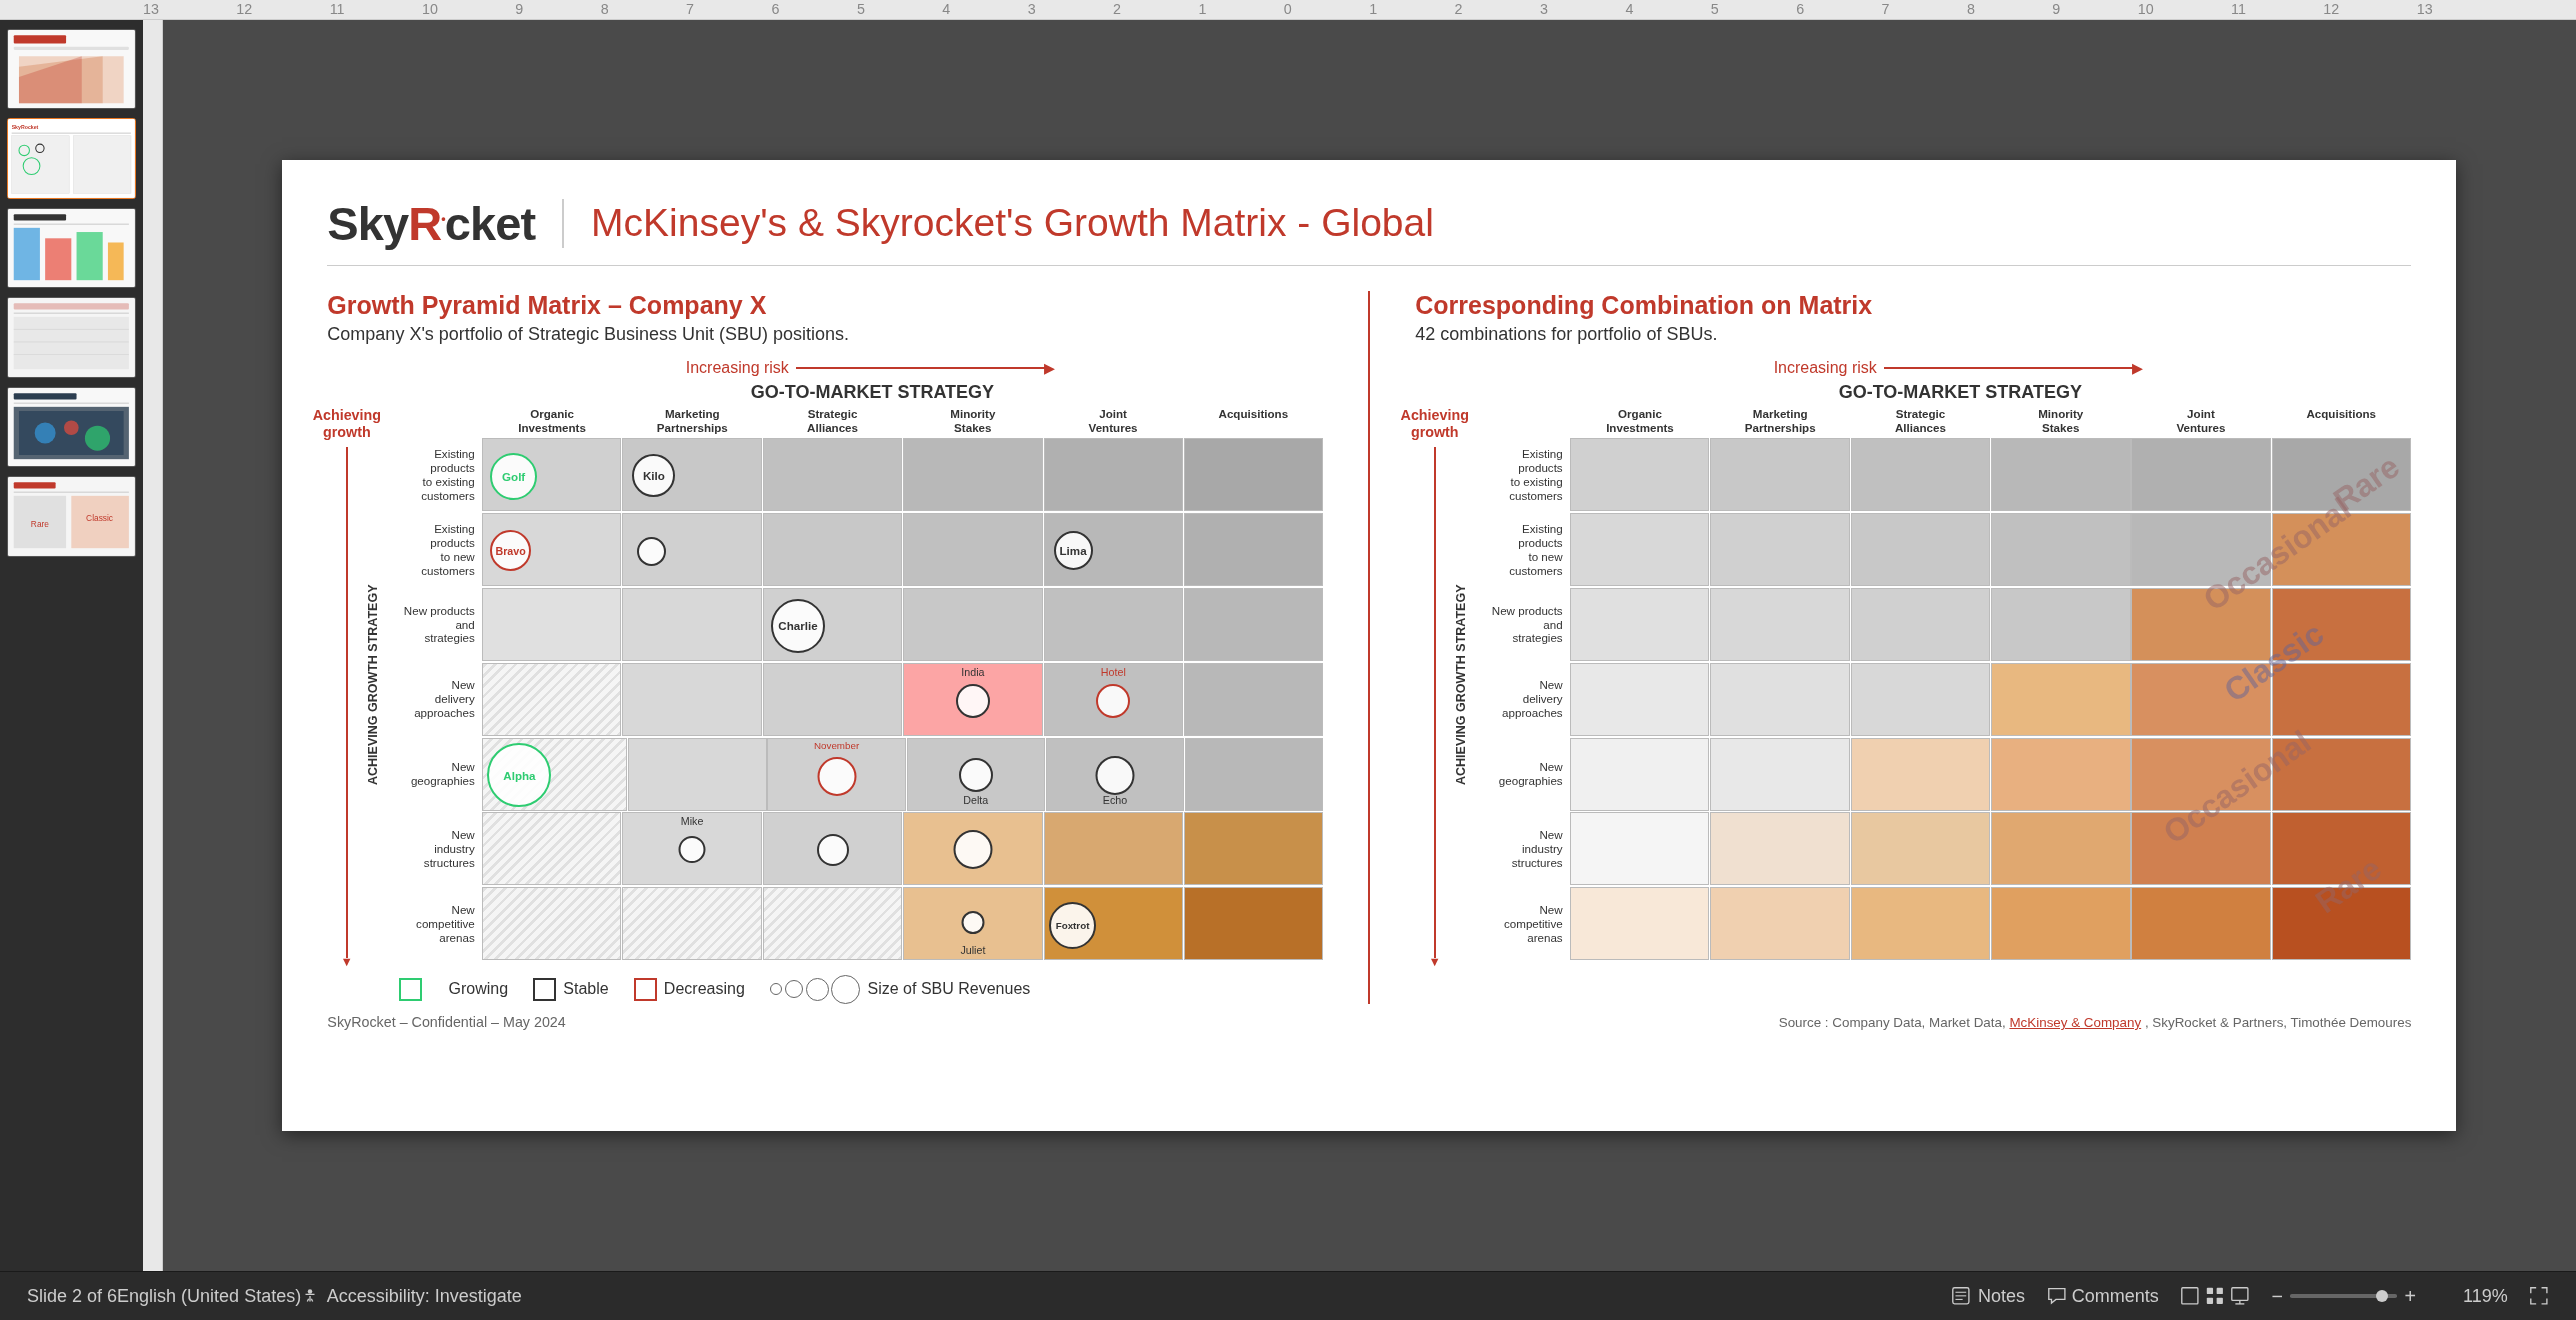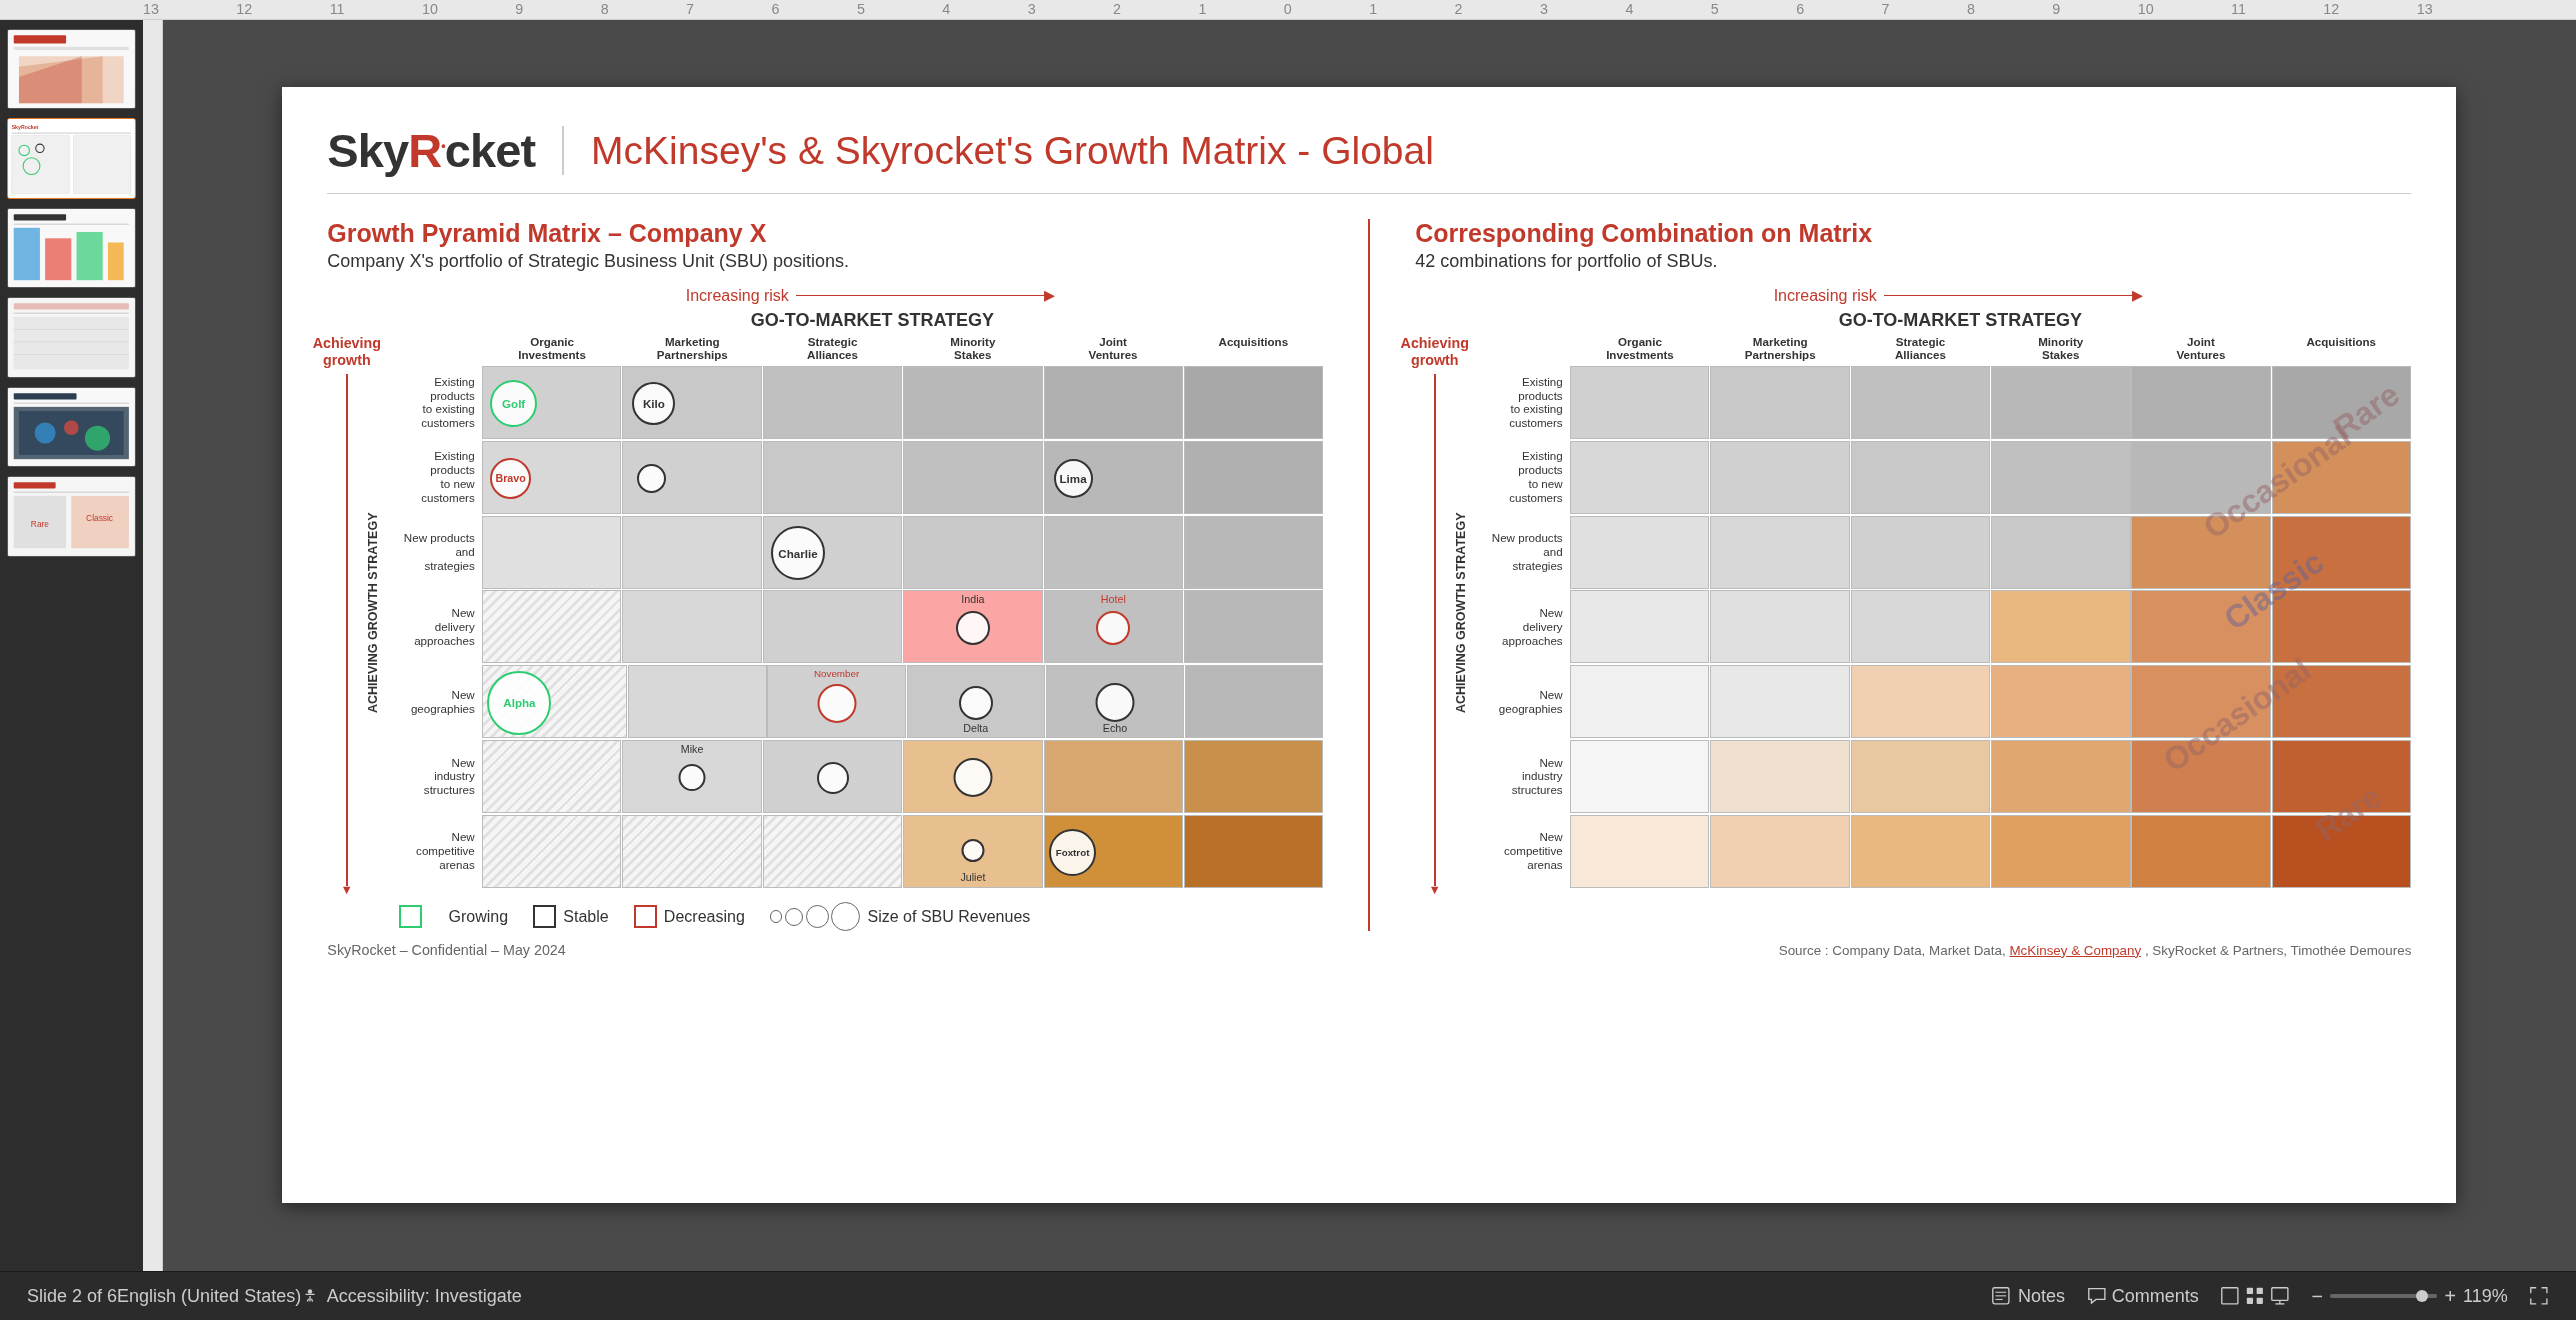--- a/index.html
+++ b/index.html
@@ -98,21 +98,21 @@
       align-items: center;
       justify-content: center;
       overflow: hidden;
       position: relative;
     }
 
     
     .slide {
       background: white;
       width: 2174px;
-      height: 1116px;
+      height: 971px;
       position: relative;
       padding: 36px 45px 27px 45px;
       transform-origin: center center;
       box-shadow: 0 3.6px 18px rgba(0,0,0,0.5);
     }
 
     
     .slide-header {
       display: flex;
       align-items: center;
@@ -228,21 +228,21 @@
       padding: 0 27px;
       color: #ccc;
       font-size: 18px;
       gap: 36px;
       flex-shrink: 0;
       border-top: 0.9px solid #1a1a1a;
     }
     .status-left { display: flex; align-items: center; }
     .status-right { display: flex; align-items: center; gap: 21.5px; margin-left: auto; }
     .status-notes { display: flex; align-items: center; gap: 7.2px; cursor: pointer; }
-    .zoom-level { color: #ccc; font-size: 18px; }
+    .zoom-level { color: #ccc; font-size: 18px; margin-left: 40px; }
     .zoom-slider {
       width: 107px;
       height: 3.6px;
       background: #666;
       border-radius: 1.8px;
       position: relative;
     }
     .zoom-handle {
       width: 12.5px;
       height: 12.5px;

